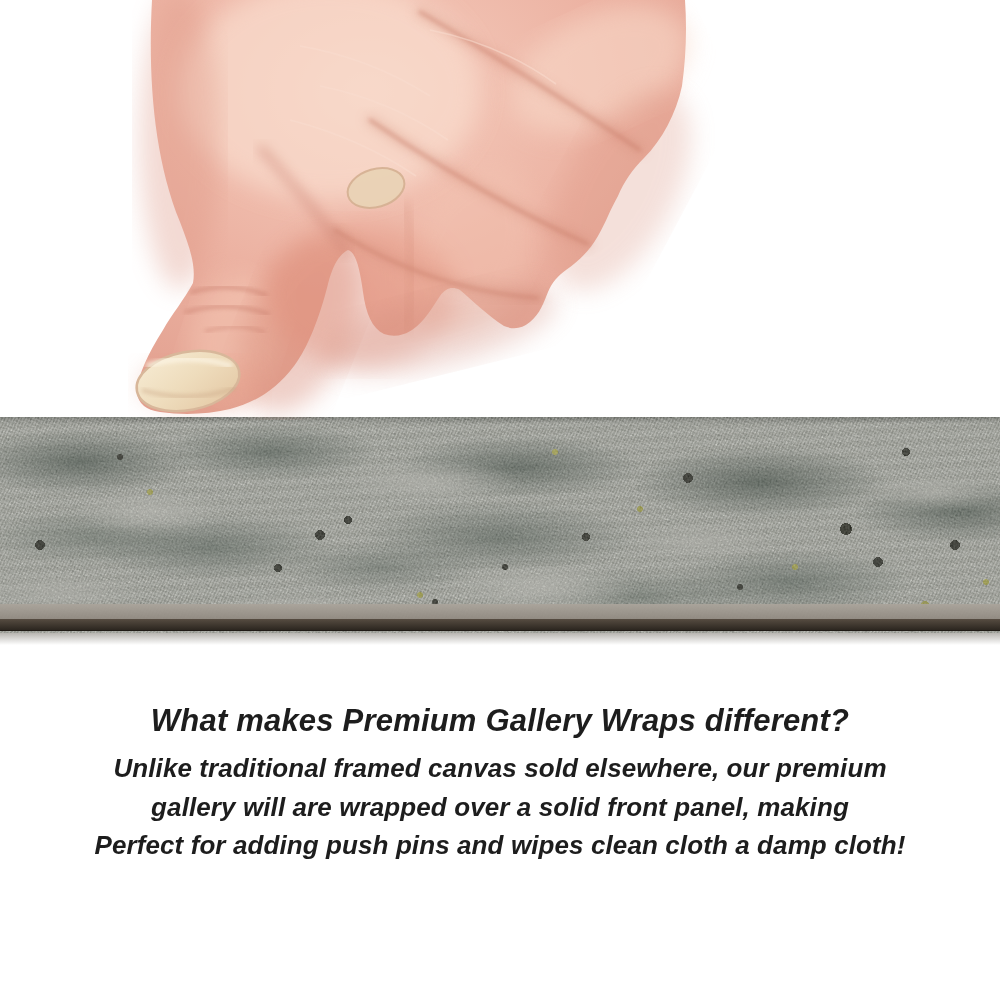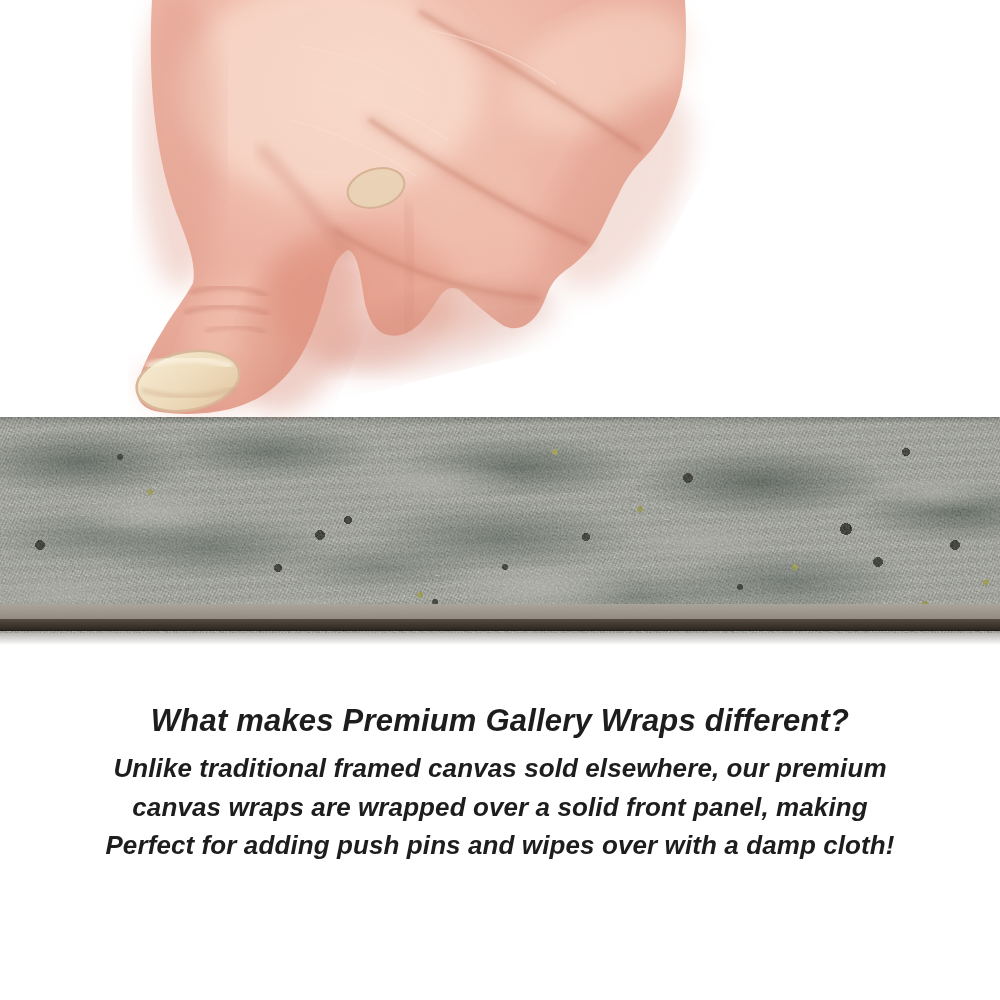--- a/index.html
+++ b/index.html
@@ -210,17 +210,17 @@
         <ellipse cx="188" cy="381" rx="52" ry="29" transform="rotate(-11 188 381)" fill="url(#nailg)" stroke="#d8b79a" stroke-width="2.5"></ellipse>
         <path d="M146,366 Q186,352 232,366" fill="none" stroke="#fdf6e6" stroke-width="5" opacity=".8" filter="url(#b2)"></path>
         <path d="M142,390 Q188,404 236,388" fill="none" stroke="#c9a585" stroke-width="3" opacity=".6" filter="url(#b2)"></path>
       </g>
     </svg>
   </div>
 
   <div class="copy">
     <div class="headline">What makes Premium Gallery Wraps different?</div>
     <div class="bodyline">Unlike traditional framed canvas sold elsewhere, our premium</div>
-    <div class="bodyline">canvas wraps are wrapped over a solid front panel, making</div>
-    <div class="bodyline">Perfect for adding push pins and wipes over with a damp cloth!</div>
+    <div class="bodyline">gallery will are wrapped over a solid front panel, making</div>
+    <div class="bodyline">Perfect for adding push pins and wipes clean cloth a damp cloth!</div>
   </div>
 
 </div>
 
 </body></html>

